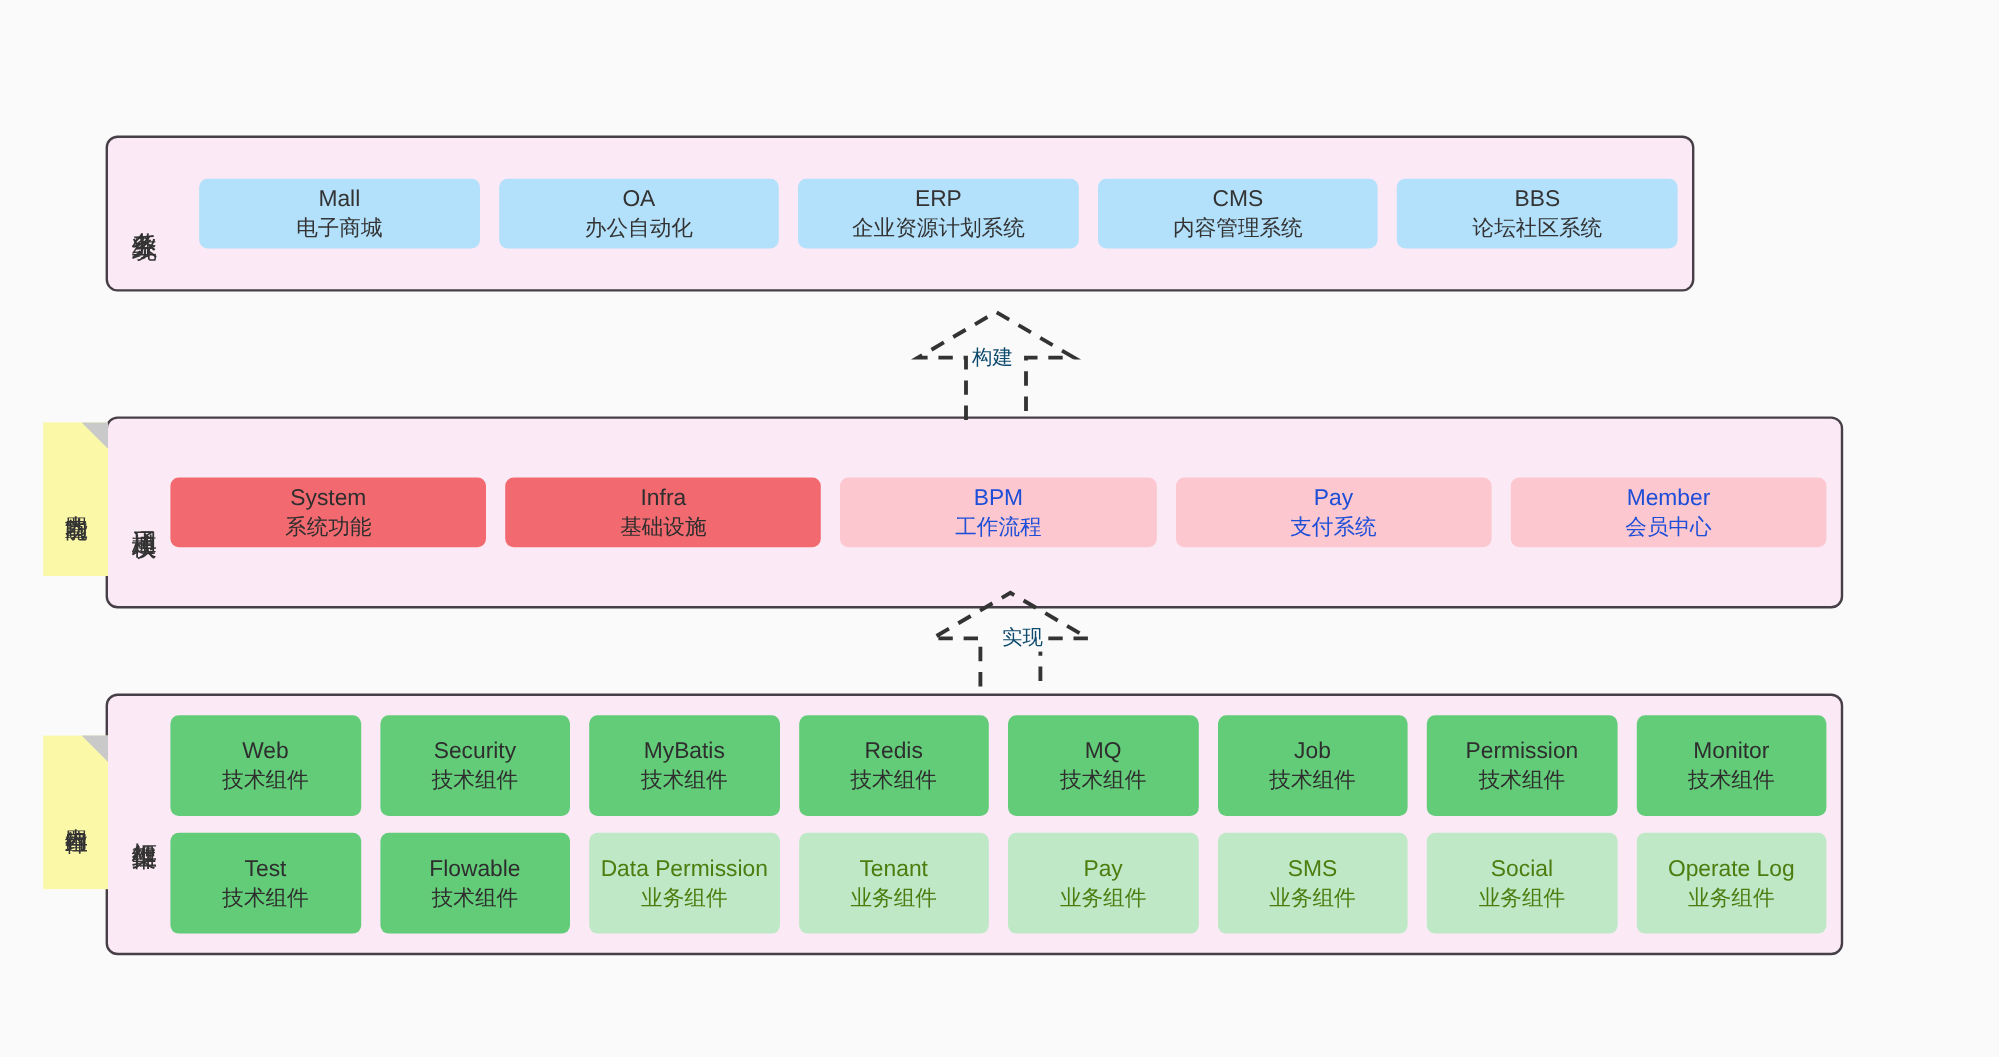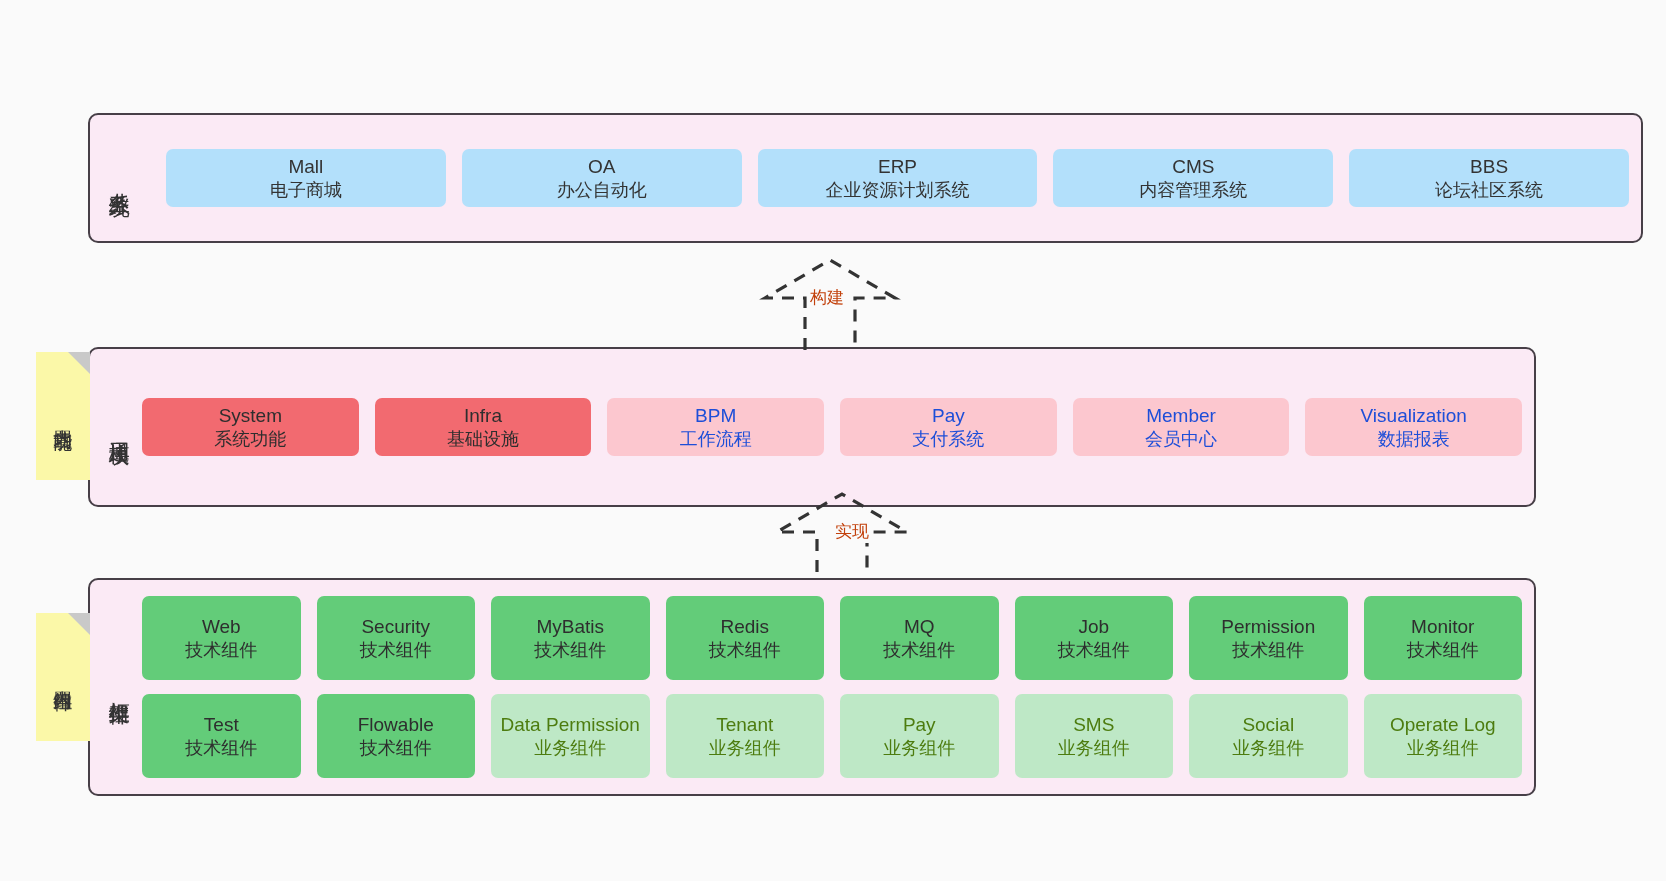--- a/index.html
+++ b/index.html
@@ -109,30 +109,30 @@
 
   
   .arrow {
     position: absolute;
     z-index: 3;
   }
   .arrow svg { display: block; overflow: visible; }
   .arrow-label {
     position: absolute;
     font-size: 17px;
-    color: #c2410c;
+    color: #0c4a6e;
     background: #fafafa;
     padding: 0 2px;
     white-space: nowrap;
   }
 </style>
 </head>
 <body>
 
-<div class="band" style="left:88px; top:113px; width:1555px; height:130px;gap:24px;">
+<div class="band" style="left:88px; top:113px; width:1324px; height:130px;gap:24px;">
   <div class="band-label">业务系统</div>
   <div class="band-body">
     <div class="row">
       <div class="card c-blue">
         <span class="t1">Mall</span>
         <span class="t2">电子商城</span>
       </div>
       <div class="card c-blue">
         <span class="t1">OA</span>
         <span class="t2">办公自动化</span>
@@ -182,24 +182,20 @@
         <span class="t2">工作流程</span>
       </div>
       <div class="card c-pink">
         <span class="t1">Pay</span>
         <span class="t2">支付系统</span>
       </div>
       <div class="card c-pink">
         <span class="t1">Member</span>
         <span class="t2">会员中心</span>
       </div>
-      <div class="card c-pink">
-        <span class="t1">Visualization</span>
-        <span class="t2">数据报表</span>
-      </div>
     </div>
   </div>
 </div>
 
 <div class="arrow" style="left:772px; top:492px; width:140px; height:80px;">
   <svg width="140" height="80" viewBox="0 0 140 80" fill="none">
     <path d="M 45 80 L 45 40 L 5 40 L 70 2 L 135 40 L 95 40 L 95 80" stroke="#333333" stroke-width="3.2" stroke-dasharray="12 9" stroke-linecap="butt" stroke-linejoin="miter" fill="none"></path>
   </svg>
   <span class="arrow-label" style="left:61px; top:28px;">实现</span>
 </div>

